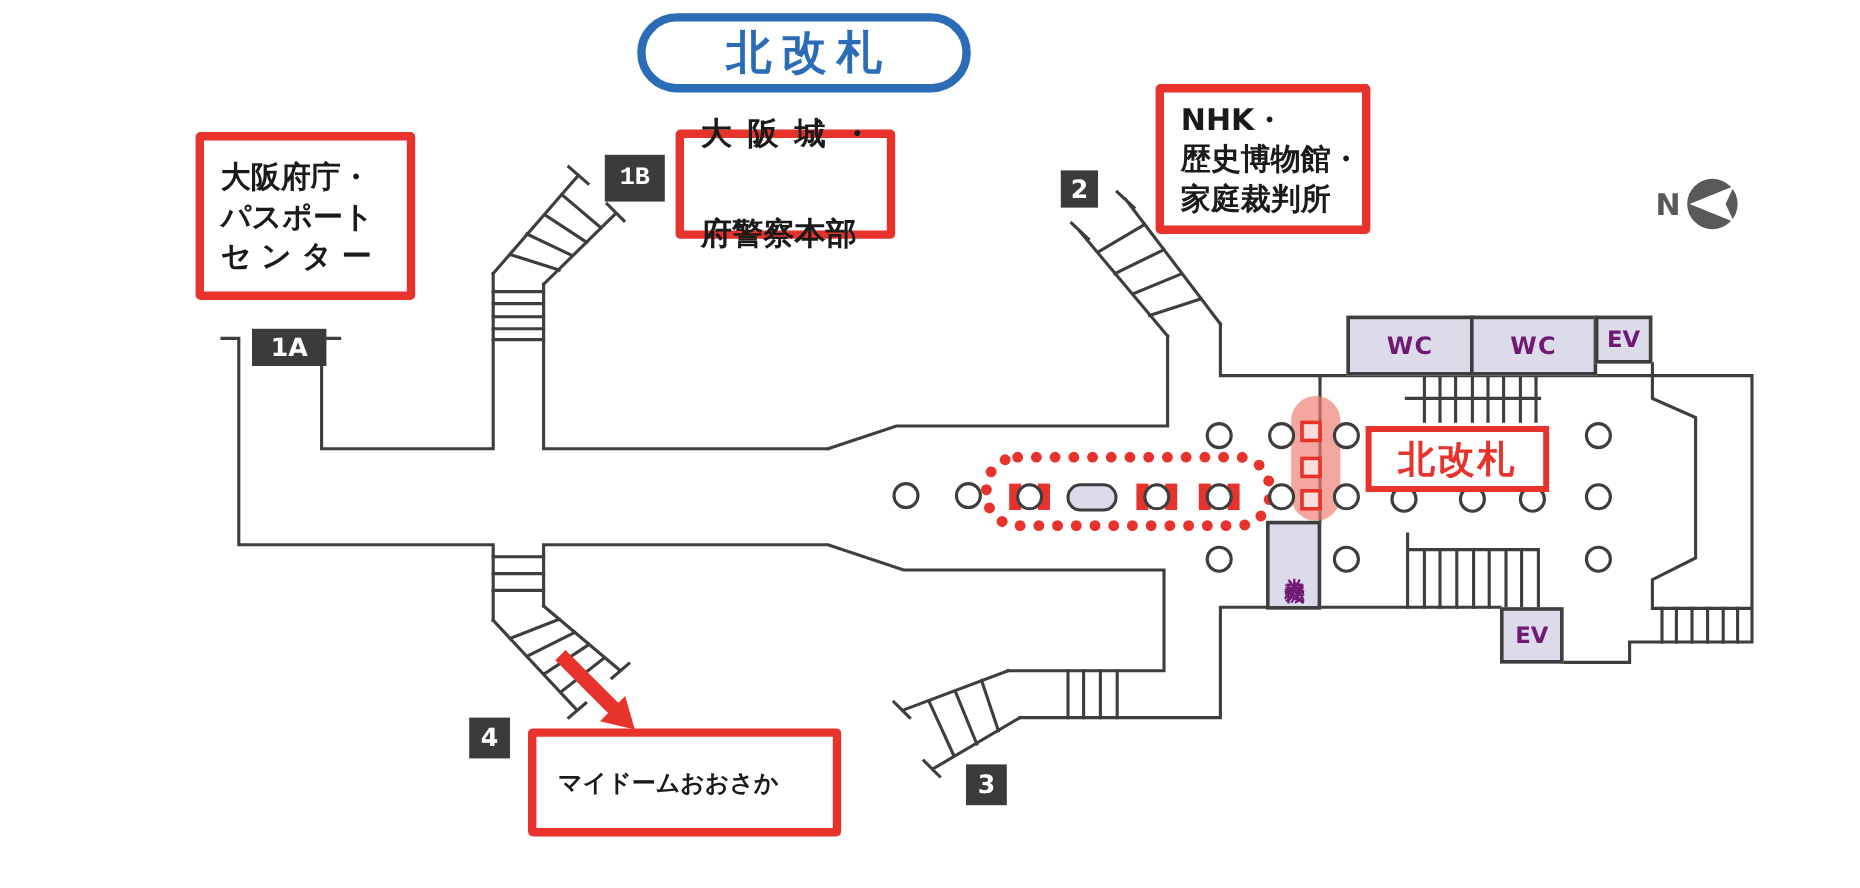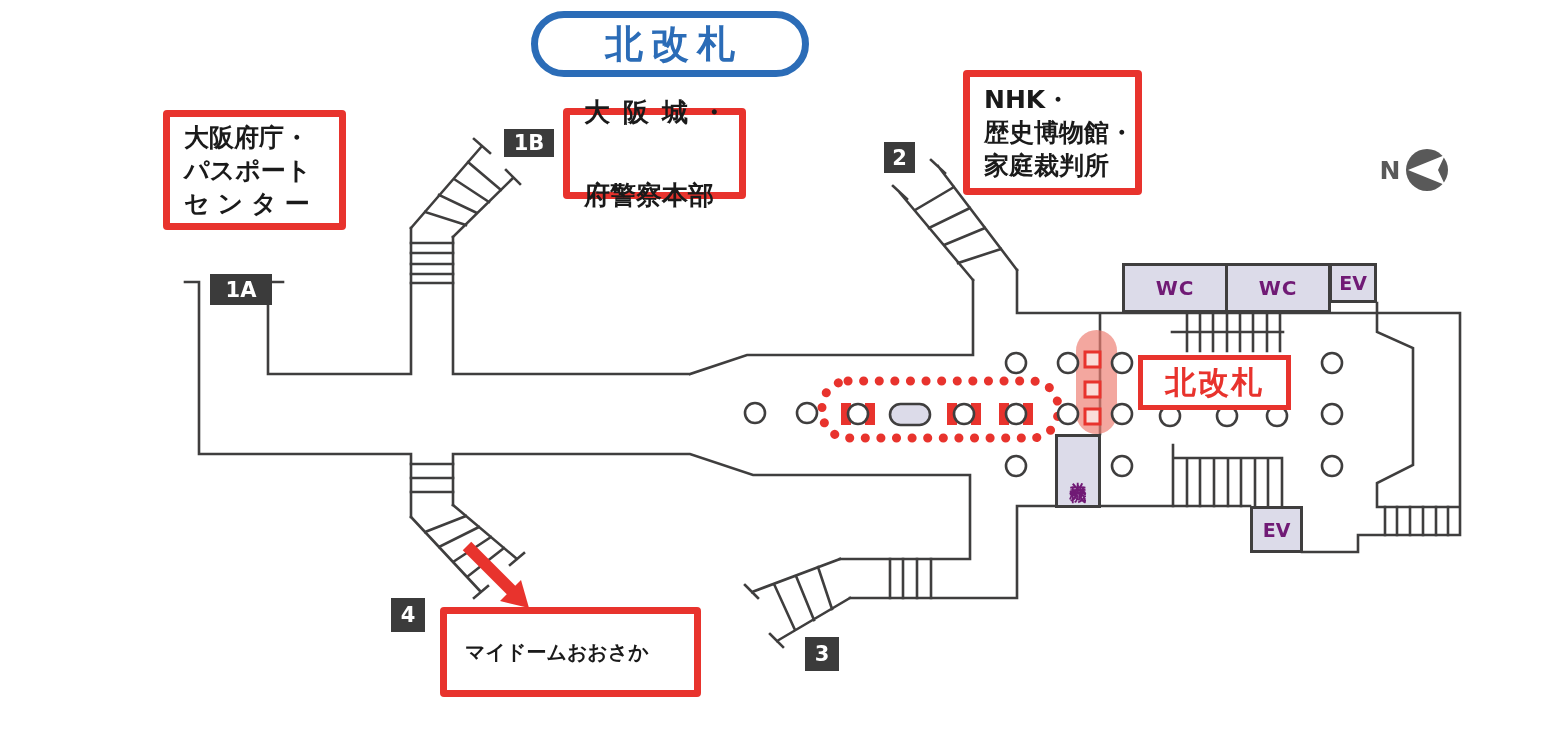--- a/index.html
+++ b/index.html
@@ -18,40 +18,40 @@
     color:#2b6cb7;font-size:38px;font-weight:bold;letter-spacing:8px;
     padding-left:8px;
   }
   .red-box{
     border:7px solid #e8332d;border-radius:4px;background:#ffffff;
     display:flex;flex-direction:column;justify-content:center;
     color:#1a1a1a;font-weight:bold;line-height:1.32;
     padding-left:14px;padding-right:6px;
   }
   .red-box .ln{white-space:nowrap;}
-  .box-nw{left:163px;top:110px;width:183px;height:120px;font-size:25px;}
+  .box-nw{left:163px;top:110px;width:183px;height:140px;font-size:25px;}
   .box-n {left:563px;top:108px;width:183px;height:91px;font-size:26px;gap:48px;}
   .box-ne{left:963px;top:70px;width:179px;height:125px;font-size:25px;}
   .box-s {left:440px;top:607px;width:261px;height:90px;font-size:20px;padding-left:18px;}
   .ls-w{letter-spacing:13px;}
   .ls-m{letter-spacing:8px;}
   .ls-s{letter-spacing:4px;}
 
   .gate-label{
     left:1138px;top:355px;width:153px;height:55px;
     border:5px solid #e8332d;background:#ffffff;
     display:flex;align-items:center;justify-content:center;
     color:#e8332d;font-size:31px;font-weight:bold;letter-spacing:2px;
   }
   .badge{
     background:#3b3b3b;color:#ffffff;font-weight:bold;
     display:flex;align-items:center;justify-content:center;font-size:21px;
   }
   .badge-1a{left:210px;top:242px;width:62px;height:31px;margin-top:32px;}
-  .badge-1b{left:504px;top:129px;width:50px;height:28px;}
+  .badge-1b{left:504px;top:129px;width:50px;height:39px;font-family:Liberation Mono, monospace;}
   .badge-2 {left:884px;top:142px;width:31px;height:31px;}
   .badge-3 {left:805px;top:637px;width:34px;height:34px;}
   .badge-4 {left:391px;top:598px;width:34px;height:34px;}
 
   .room{
     background:#dcdbe9;border:3px solid #3f3e3e;color:#701a75;font-weight:bold;
     display:flex;align-items:center;justify-content:center;
   }
   .room-wc1{left:1122px;top:263px;width:106px;height:50px;font-size:20px;letter-spacing:1px;}
   .room-wc2{left:1225px;top:263px;width:106px;height:50px;font-size:20px;letter-spacing:1px;}

